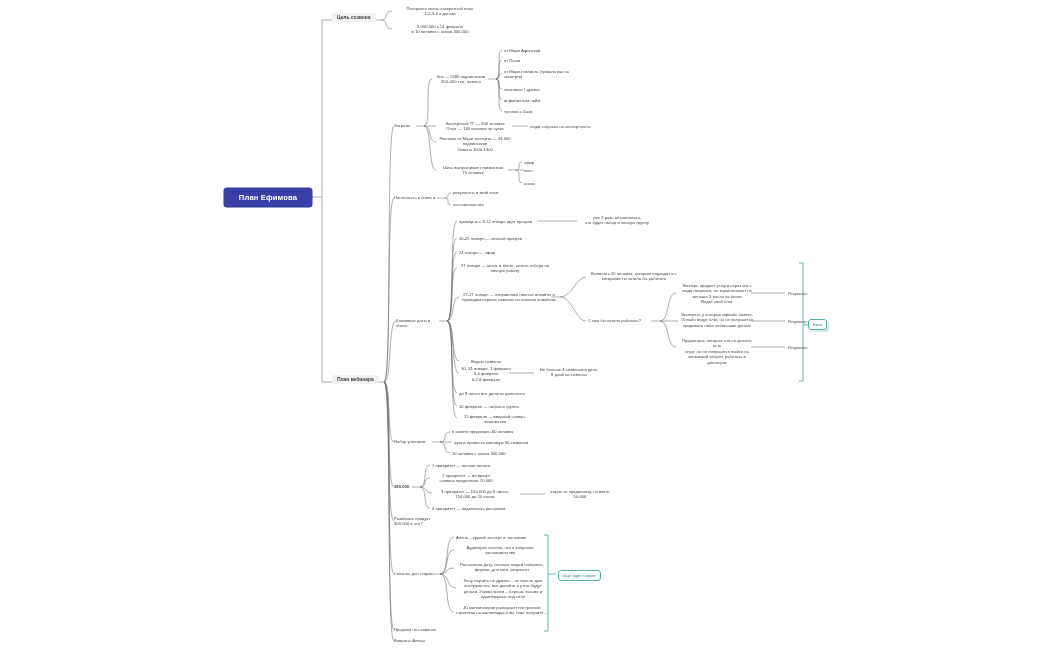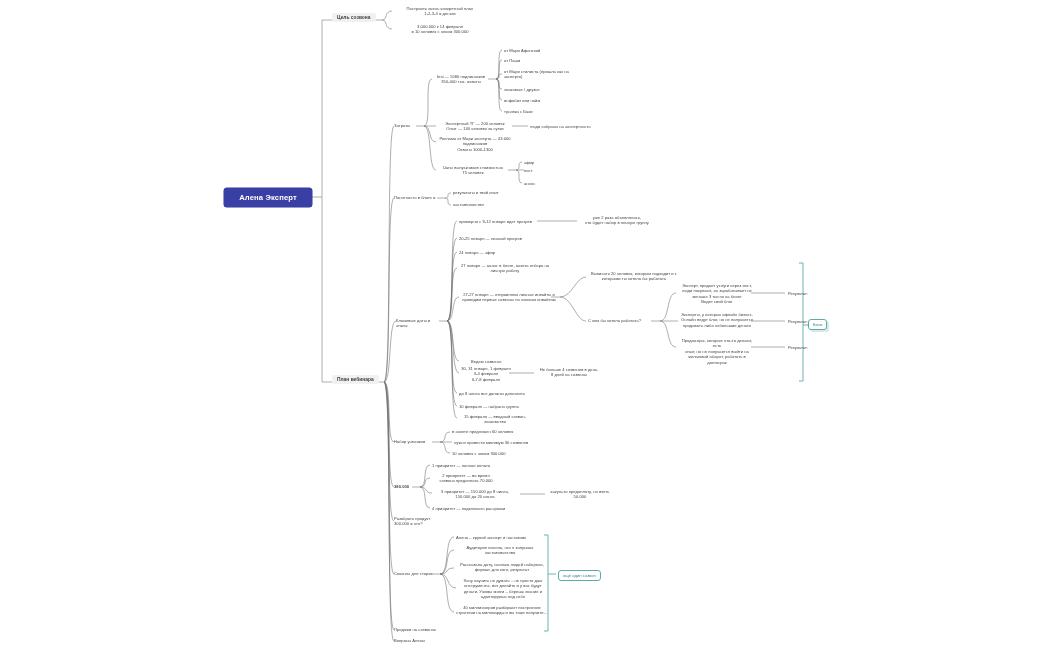--- a/index.html
+++ b/index.html
@@ -143,21 +143,21 @@
       <path d="M440,574 C450,574 446,588 456,588"></path>
       <path d="M440,574 C450,574 444,612 454,612"></path>
 
       <path d="M548,535 L548,631" stroke="#5aada8" stroke-width="0.9"></path>
       <path d="M544,535 L548,535" stroke="#5aada8" stroke-width="0.9"></path>
       <path d="M544,631 L548,631" stroke="#5aada8" stroke-width="0.9"></path>
       <path d="M548,574 L556,574" stroke="#5aada8" stroke-width="0.9"></path>
     </g>
   </svg>
 
-  <div class="root">Алена Эксперт</div>
+  <div class="root">План Ефимова</div>
 
   <div class="pill" style="left:332px;top:13px;">Цель созвона</div>
   <div class="pill" style="left:332px;top:375px;">План вебинара</div>
 
   <div class="node c" style="left:392px;top:6px;width:96px;white-space:pre-line;">Построить очень конкретный план
 1-2-3-4 = деньги</div>
   <div class="node c" style="left:392px;top:24px;width:96px;white-space:pre-line;">3.000.000 к 14 февраля
 = 10 человек с чеком 300.000</div>
 
   <div class="node l" style="left:394px;top:123px;width:28px;">Затраты</div>

